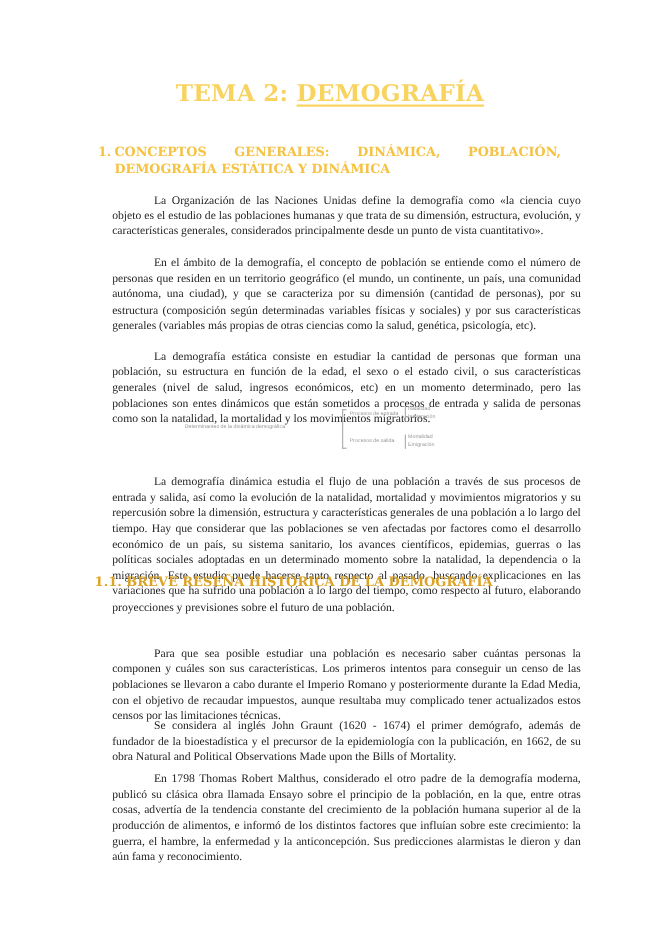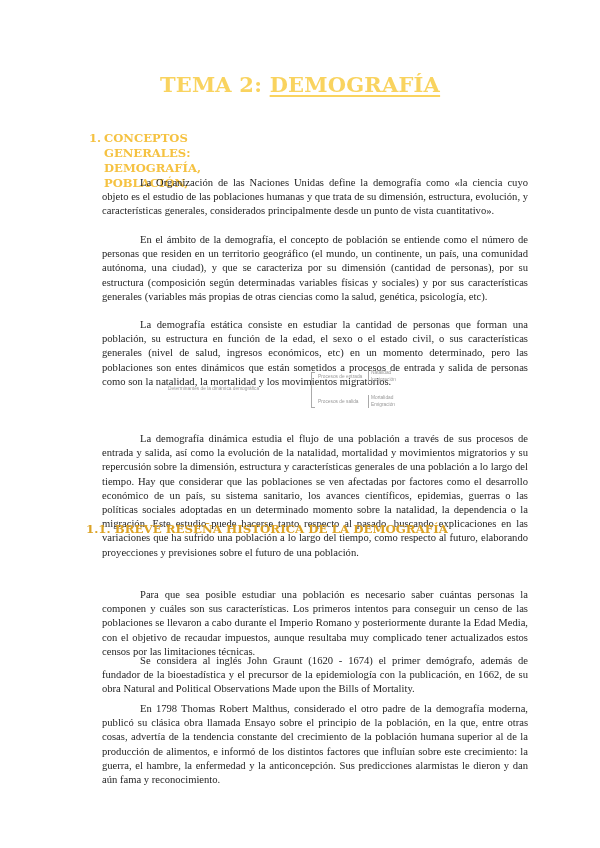--- a/index.html
+++ b/index.html
@@ -2,21 +2,21 @@
 <html><head>
 <meta charset="utf-8">
 <style>
   html, body { margin: 0; padding: 0; background: #ffffff; }
   body { width: 600px; height: 848px; position: relative; overflow: hidden; font-family: "DejaVu Serif", "Liberation Serif", serif; color: #222; }
   .page { position: absolute; left: 0; top: 0; width: 600px; height: 644px; }
   .title { position: absolute; top: 72px; left: 0; width: 600px; text-align: center; font-family: "DejaVu Serif", serif; font-weight: bold; font-size: 21px; color: #f9d35f; letter-spacing: 0.2px; }
   .title .u { text-decoration: underline; text-decoration-thickness: 1.5px; text-underline-offset: 3px; }
   .h1 { position: absolute; left: 104px; top: 131px; width: 406px; font-family: "DejaVu Serif", serif; font-weight: bold; font-size: 11.6px; line-height: 15px; color: #f5c242; text-align: justify; text-align-last: left; }
   .h1 .num { position: absolute; left: -15px; top: 0; }
-  .h1 .l1 { display: flex; justify-content: space-between; flex-direction: column; }
+  .h1 .l1 { display: flex; justify-content: space-between; }
   .h2 { position: absolute; left: 86px; top: 522px; font-family: "DejaVu Serif", serif; font-weight: bold; font-size: 11.8px; color: #dca326; }
   .para { position: absolute; left: 86px; width: 426px; font-family: "Liberation Serif", serif; font-size: 10.6px; line-height: 14.2px; color: #1e1e1e; text-align: justify; margin: 16px; }
   .para .ind { display: inline-block; width: 38px; }
   .diagram { position: absolute; left: 168px; top: 368px; width: 300px; height: 42px; font-family: "Liberation Sans", sans-serif; font-size: 4.8px; color: #999; }
   .diagram .root { position: absolute; left: 0; top: 18px; }
   .diagram .brace { position: absolute; left: 143px; top: 4px; width: 3px; height: 34px; border-left: 0.6px solid #aaa; border-top: 0.6px solid #aaa; border-bottom: 0.6px solid #aaa; }
   .diagram .b1 { position: absolute; left: 150px; top: 6px; }
   .diagram .b2 { position: absolute; left: 150px; top: 31px; }
   .diagram .sub { position: absolute; border-left: 0.6px solid #aaa; padding-left: 2px; line-height: 6.5px; }
   .diagram .s1 { left: 200px; top: 2px; }
@@ -27,23 +27,24 @@
 
 <div class="page">
 
   <div class="title"><span>TEMA 2: </span><span class="u">DEMOGRAFÍA</span></div>
 
   <div class="h1">
     <span class="num">1.</span>
     <div class="l1">
       <span>CONCEPTOS</span>
       <span>GENERALES:</span>
-      <span>DEMOGRAFÍA,</span>
+      <span>DINÁMICA,</span>
       <span>POBLACIÓN,</span>
     </div>
+    <div>DEMOGRAFÍA ESTÁTICA Y DINÁMICA</div>
   </div>
 
   <p class="para" style="top:160px;"><span class="ind"></span><span>La Organización de las Naciones Unidas define la demografía como «la ciencia cuyo objeto es el estudio de las poblaciones humanas y que trata de su dimensión, estructura, evolución, y características generales, considerados principalmente desde un punto de vista cuantitativo».</span></p>
 
   <p class="para" style="top:217px;"><span class="ind"></span><span>En el ámbito de la demografía, el concepto de población se entiende como el número de personas que residen en un territorio geográfico (el mundo, un continente, un país, una comunidad autónoma, una ciudad), y que se caracteriza por su dimensión (cantidad de personas), por su estructura (composición según determinadas variables físicas y sociales) y por sus características generales (variables más propias de otras ciencias como la salud, genética, psicología, etc).</span></p>
 
   <p class="para" style="top:302px;"><span class="ind"></span><span>La demografía estática consiste en estudiar la cantidad de personas que forman una población, su estructura en función de la edad, el sexo o el estado civil, o sus características generales (nivel de salud, ingresos económicos, etc) en un momento determinado, pero las poblaciones son entes dinámicos que están sometidos a procesos de entrada y salida de personas como son la natalidad, la mortalidad y los movimientos migratorios.</span></p>
 
   <div class="diagram">
     <span class="root">Determinantes de la dinámica demográfica</span>

